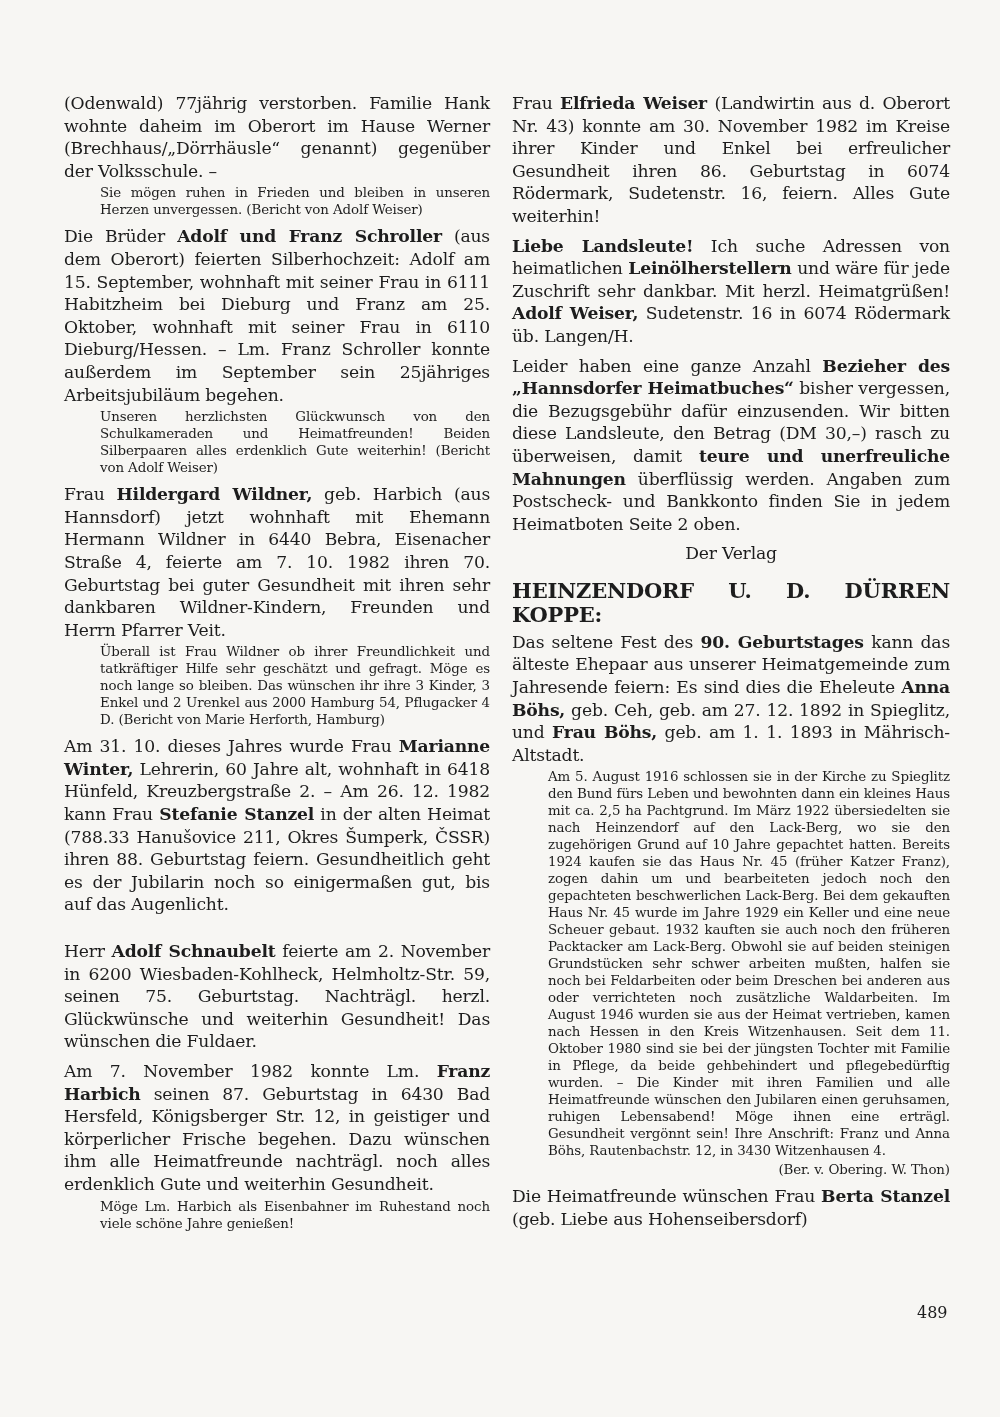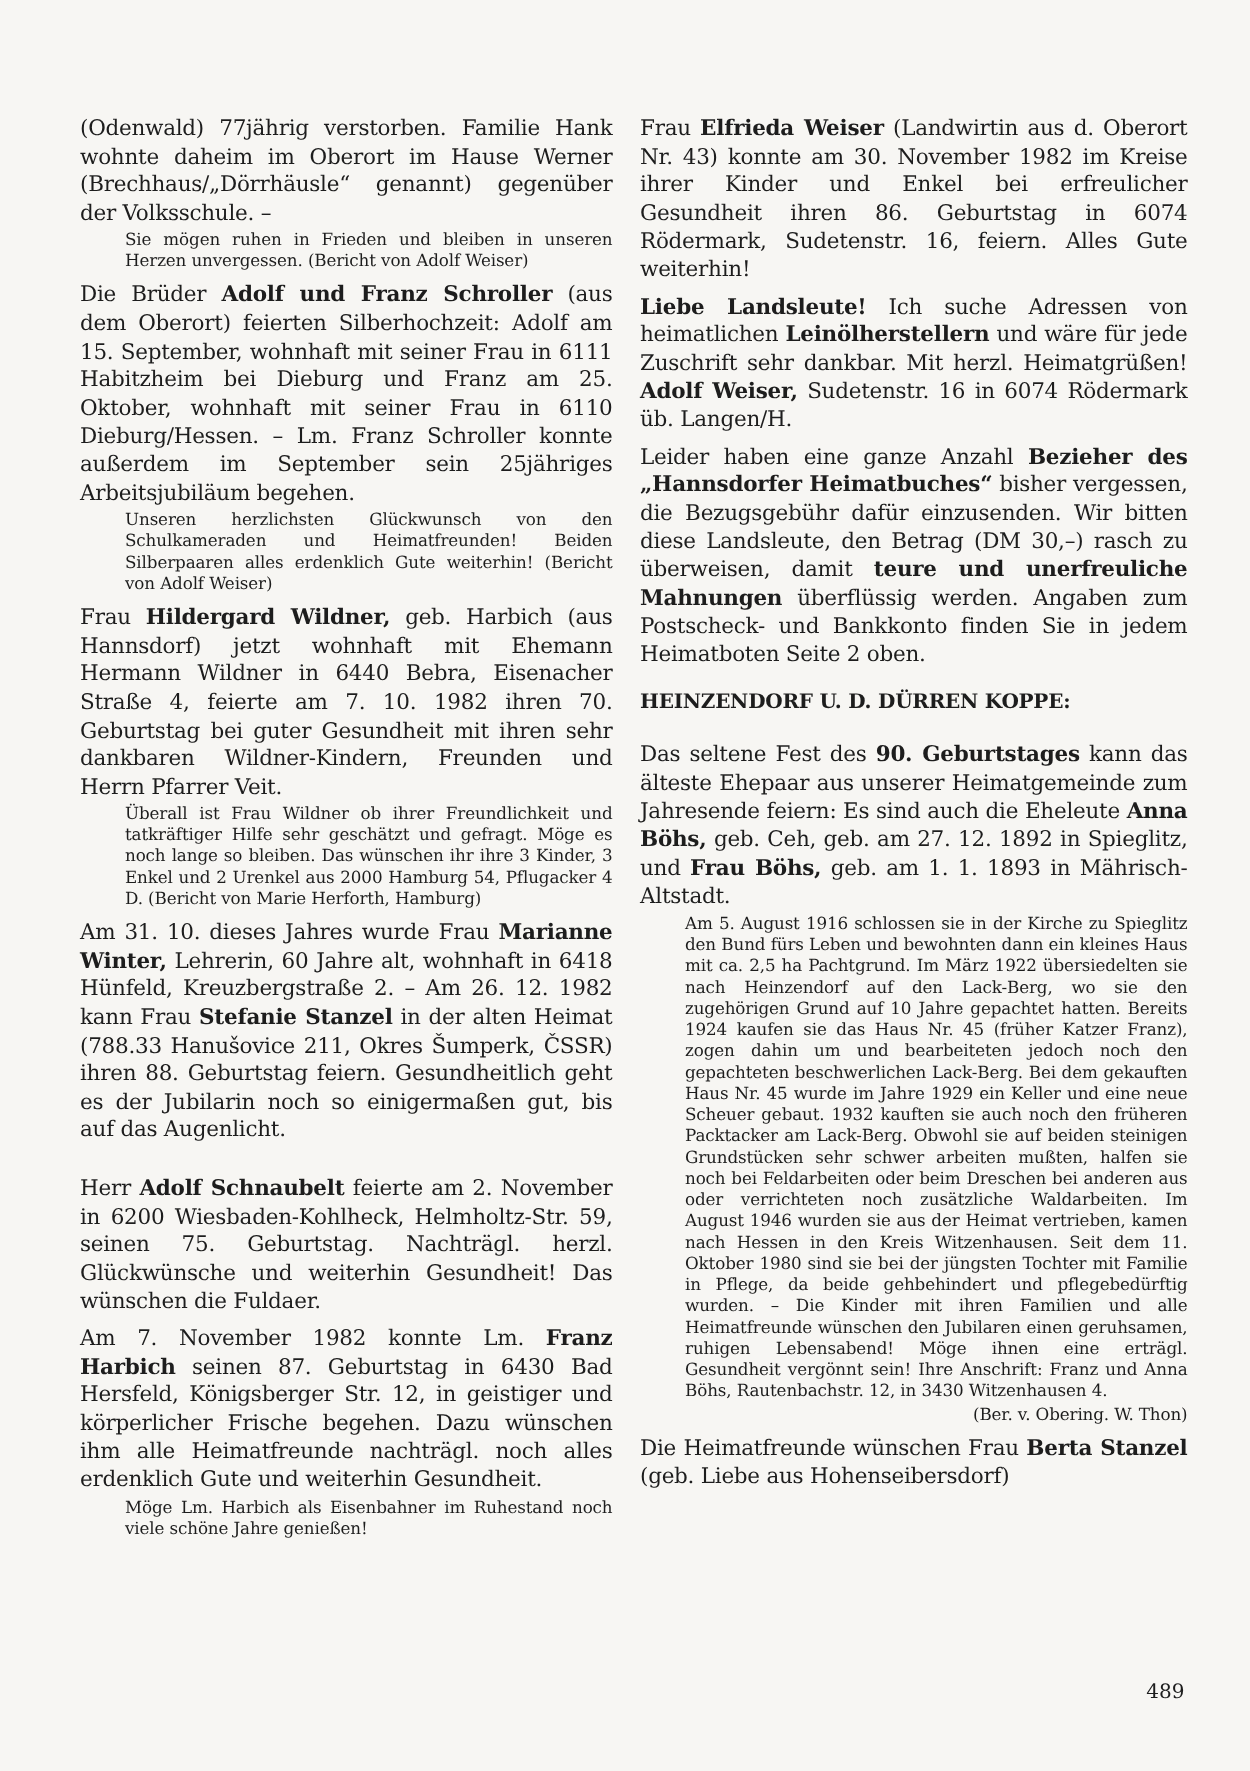--- a/index.html
+++ b/index.html
@@ -15,24 +15,24 @@
     position: absolute; top: 92px;
     text-align: justify;
   }
   .col-left { left: 64px; width: 426px; }
   .col-right { left: 512px; width: 438px; }
   p { margin: 0 0 7px 0; }
   .big { font-size: 17.2px; line-height: 22.6px; letter-spacing: -0.2px; }
   .small { font-size: 13.4px; line-height: 17px; letter-spacing: -0.1px; margin-top: -5px; margin-left: 36px; }
   .center { text-align: center; text-align-last: center; }
   .right { text-align: center; text-align-last: right; }
-  .heading { font-weight: bold; font-size: 16px; line-height: 24px; margin: 14px 0 20px 0; letter-spacing: -0.2px; }
+  .heading { font-weight: bold; font-size: 21px; line-height: 24px; margin: 14px 0 4px 0; letter-spacing: -0.2px; }
   b { font-weight: bold; }
   .gap { margin-top: 24px; }
-  .page-num { position: absolute; left: 917px; top: 1303px; font-size: 16px; margin-top: 40px; }
+  .page-num { position: absolute; left: 917px; top: 1303px; font-size: 16px; }
 </style>
 </head>
 <body>
 
 <div class="page">
   <div class="col col-left">
       <p class="big"><span>(Odenwald) 77jährig verstorben. Familie Hank wohnte daheim im Oberort im Hause Werner (Brechhaus/„Dörrhäusle“ genannt) gegenüber der Volksschule. –</span></p>
       <p class="small"><span>Sie mögen ruhen in Frieden und bleiben in unseren Herzen unvergessen. (Bericht von Adolf Weiser)</span></p>
       <p class="big"><span>Die Brüder </span><b>Adolf und Franz Schroller</b><span> (aus dem Oberort) feierten Silberhochzeit: Adolf am 15. September, wohnhaft mit seiner Frau in 6111 Habitzheim bei Dieburg und Franz am 25. Oktober, wohnhaft mit seiner Frau in 6110 Dieburg/Hessen. – Lm. Franz Schroller konnte außerdem im September sein 25jähriges Arbeitsjubiläum begehen.</span></p>
       <p class="small"><span>Unseren herzlichsten Glückwunsch von den Schulkameraden und Heimatfreunden! Beiden Silberpaaren alles erdenklich Gute weiterhin! (Bericht von Adolf Weiser)</span></p>
@@ -40,20 +40,21 @@
       <p class="small"><span>Überall ist Frau Wildner ob ihrer Freundlichkeit und tatkräftiger Hilfe sehr geschätzt und gefragt. Möge es noch lange so bleiben. Das wünschen ihr ihre 3 Kinder, 3 Enkel und 2 Urenkel aus 2000 Hamburg 54, Pflugacker 4 D. (Bericht von Marie Herforth, Hamburg)</span></p>
       <p class="big"><span>Am 31. 10. dieses Jahres wurde Frau </span><b>Marianne Winter,</b><span> Lehrerin, 60 Jahre alt, wohnhaft in 6418 Hünfeld, Kreuzbergstraße 2. – Am 26. 12. 1982 kann Frau </span><b>Stefanie Stanzel</b><span> in der alten Heimat (788.33 Hanušovice 211, Okres Šumperk, ČSSR) ihren 88. Geburtstag feiern. Gesundheitlich geht es der Jubilarin noch so einigermaßen gut, bis auf das Augenlicht.</span></p>
       <p class="big gap"><span>Herr </span><b>Adolf Schnaubelt</b><span> feierte am 2. November in 6200 Wiesbaden-Kohlheck, Helmholtz-Str. 59, seinen 75. Geburtstag. Nachträgl. herzl. Glückwünsche und weiterhin Gesundheit! Das wünschen die Fuldaer.</span></p>
       <p class="big"><span>Am 7. November 1982 konnte Lm. </span><b>Franz Harbich</b><span> seinen 87. Geburtstag in 6430 Bad Hersfeld, Königsberger Str. 12, in geistiger und körperlicher Frische begehen. Dazu wünschen ihm alle Heimatfreunde nachträgl. noch alles erdenklich Gute und weiterhin Gesundheit.</span></p>
       <p class="small"><span>Möge Lm. Harbich als Eisenbahner im Ruhestand noch viele schöne Jahre genießen!</span></p>
     </div>
   <div class="col col-right">
       <p class="big"><span>Frau </span><b>Elfrieda Weiser</b><span> (Landwirtin aus d. Oberort Nr. 43) konnte am 30. November 1982 im Kreise ihrer Kinder und Enkel bei erfreulicher Gesundheit ihren 86. Geburtstag in 6074 Rödermark, Sudetenstr. 16, feiern. Alles Gute weiterhin!</span></p>
       <p class="big"><b>Liebe Landsleute!</b><span> Ich suche Adressen von heimatlichen </span><b>Leinölherstellern</b><span> und wäre für jede Zuschrift sehr dankbar. Mit herzl. Heimatgrüßen! </span><b>Adolf Weiser,</b><span> Sudetenstr. 16 in 6074 Rödermark üb. Langen/H.</span></p>
       <p class="big"><span>Leider haben eine ganze Anzahl </span><b>Bezieher des „Hannsdorfer Heimatbuches“</b><span> bisher vergessen, die Bezugsgebühr dafür einzusenden. Wir bitten diese Landsleute, den Betrag (DM 30,–) rasch zu überweisen, damit </span><b>teure und unerfreuliche Mahnungen</b><span> überflüssig werden. Angaben zum Postscheck- und Bankkonto finden Sie in jedem Heimatboten Seite 2 oben.</span></p>
+      <p class="big center"><span>Der Verlag</span></p>
       <p class="heading"><b>HEINZENDORF U. D. DÜRREN KOPPE:</b></p>
-      <p class="big"><span>Das seltene Fest des </span><b>90. Geburtstages</b><span> kann das älteste Ehepaar aus unserer Heimatgemeinde zum Jahresende feiern: Es sind auch die Eheleute </span><b>Anna Böhs,</b><span> geb. Ceh, geb. am 27. 12. 1892 in Spieglitz, und </span><b>Frau Böhs,</b><span> geb. am 1. 1. 1893 in Mährisch-Altstadt.</span></p>
+      <p class="big"><span>Das seltene Fest des </span><b>90. Geburtstages</b><span> kann das älteste Ehepaar aus unserer Heimatgemeinde zum Jahresende feiern: Es sind dies die Eheleute </span><b>Anna Böhs,</b><span> geb. Ceh, geb. am 27. 12. 1892 in Spieglitz, und </span><b>Frau Böhs,</b><span> geb. am 1. 1. 1893 in Mährisch-Altstadt.</span></p>
       <p class="small"><span>Am 5. August 1916 schlossen sie in der Kirche zu Spieglitz den Bund fürs Leben und bewohnten dann ein kleines Haus mit ca. 2,5 ha Pachtgrund. Im März 1922 übersiedelten sie nach Heinzendorf auf den Lack-Berg, wo sie den zugehörigen Grund auf 10 Jahre gepachtet hatten. Bereits 1924 kaufen sie das Haus Nr. 45 (früher Katzer Franz), zogen dahin um und bearbeiteten jedoch noch den gepachteten beschwerlichen Lack-Berg. Bei dem gekauften Haus Nr. 45 wurde im Jahre 1929 ein Keller und eine neue Scheuer gebaut. 1932 kauften sie auch noch den früheren Packtacker am Lack-Berg. Obwohl sie auf beiden steinigen Grundstücken sehr schwer arbeiten mußten, halfen sie noch bei Feldarbeiten oder beim Dreschen bei anderen aus oder verrichteten noch zusätzliche Waldarbeiten. Im August 1946 wurden sie aus der Heimat vertrieben, kamen nach Hessen in den Kreis Witzenhausen. Seit dem 11. Oktober 1980 sind sie bei der jüngsten Tochter mit Familie in Pflege, da beide gehbehindert und pflegebedürftig wurden. – Die Kinder mit ihren Familien und alle Heimatfreunde wünschen den Jubilaren einen geruhsamen, ruhigen Lebensabend! Möge ihnen eine erträgl. Gesundheit vergönnt sein! Ihre Anschrift: Franz und Anna Böhs, Rautenbachstr. 12, in 3430 Witzenhausen 4.</span></p>
       <p class="small right"><span>(Ber. v. Obering. W. Thon)</span></p>
       <p class="big"><span>Die Heimatfreunde wünschen Frau </span><b>Berta Stanzel</b><span> (geb. Liebe aus Hohenseibersdorf)</span></p>
     </div>
   <div class="page-num">489</div>
 </div>
 
 </body></html>

